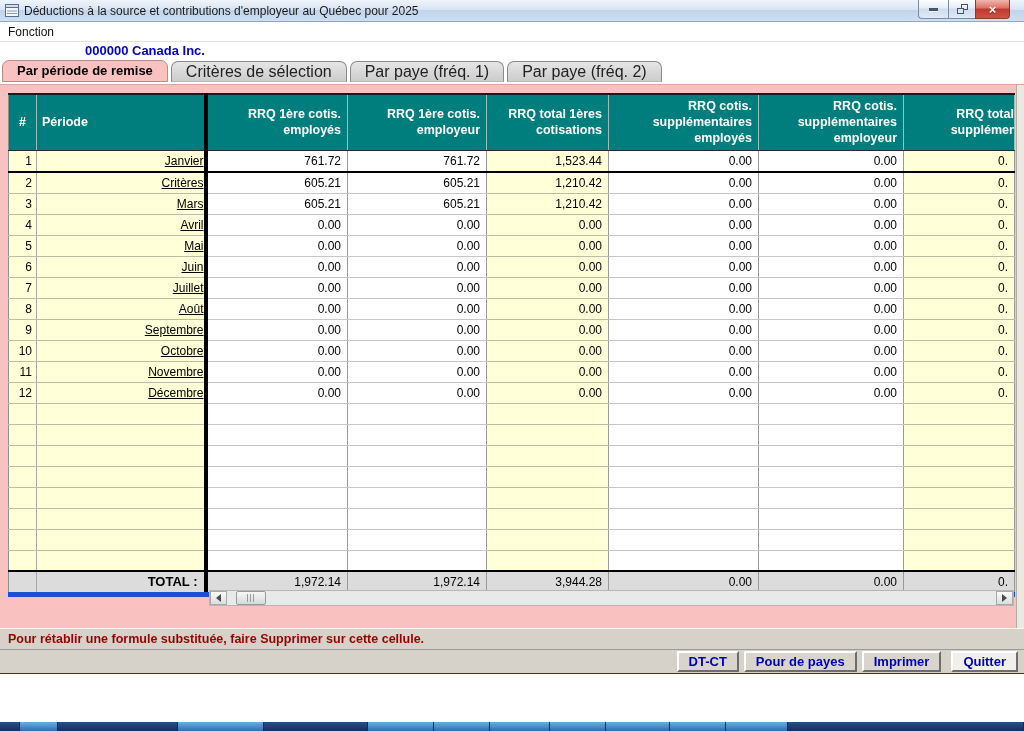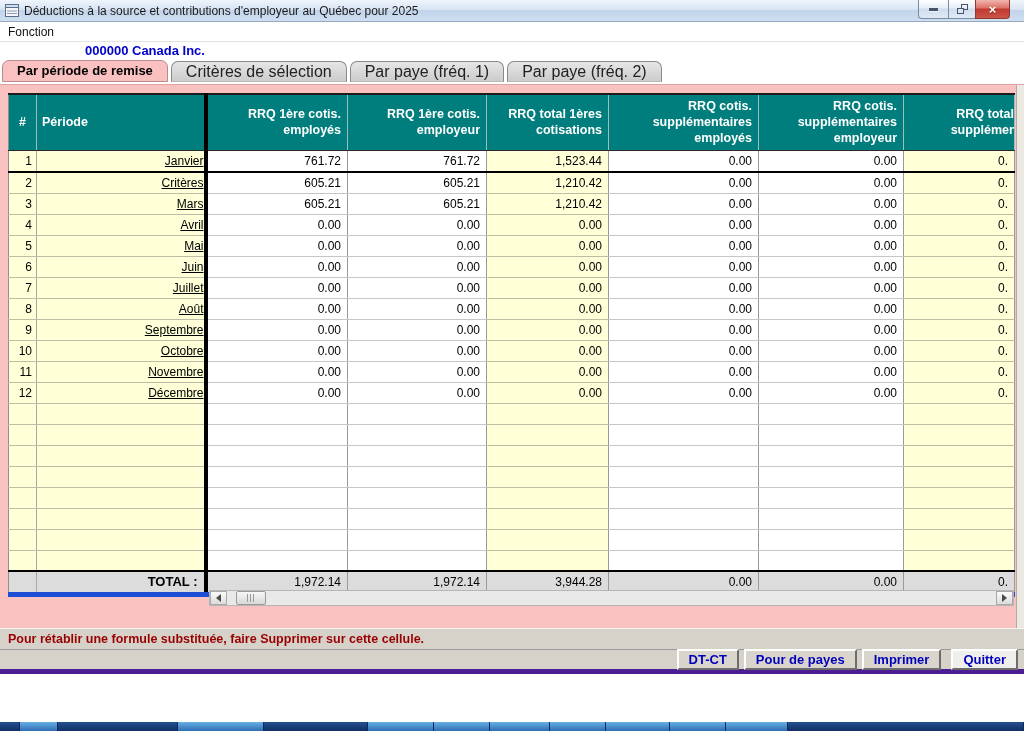--- a/index.html
+++ b/index.html
@@ -77,21 +77,21 @@
   .tri-r { width:0; height:0; border:4px solid transparent; border-left:5px solid #4a4a4a; margin-right:-4px; }
   .sthumb { position:absolute; left:26px; top:0; width:30px; height:14px; background:linear-gradient(#f7f7f7,#d9d9d9);
     border:1px solid #9a9a9a; border-radius:2px; display:flex; align-items:center; justify-content:center; }
   .sgrip { width:9px; height:8px;
     background:repeating-linear-gradient(90deg,#9a9a9a 0 1px,transparent 1px 3px); }
 
   
   .statusbar { height:22px; background:#d6d2ca; border-top:1px solid #f7f6f3; border-bottom:1px solid #9a9a9a;
     display:flex; align-items:center; }
   .status-msg { font-size:12.5px; font-weight:bold; color:var(--statusred); padding-left:8px; }
-  .buttonbar { height:24px; background:#d6d2ca; border-bottom:5px solid #4c1d95;
+  .buttonbar { height:24px; background:#d6d2ca; border-bottom:1px solid #4c1d95;
     display:flex; align-items:center; justify-content:flex-end; padding-right:6px; }
   .btn { height:21px; margin-left:5px; padding:0 10px; font-family:"Liberation Sans",sans-serif;
     font-size:13px; font-weight:bold; color:#0000bb; background:#d9d5cd;
     border:2px solid; border-color:#ffffff #6d6d6d #6d6d6d #ffffff; cursor:default; }
   .btn-quitter { margin-left:10px; background:#f0efec; }
 
   .bottom-white { height:48px; background:#fff; }
 
   
   .taskbar { height:9px; background:linear-gradient(#2f6db4,#153a78); display:flex; overflow:hidden; }

